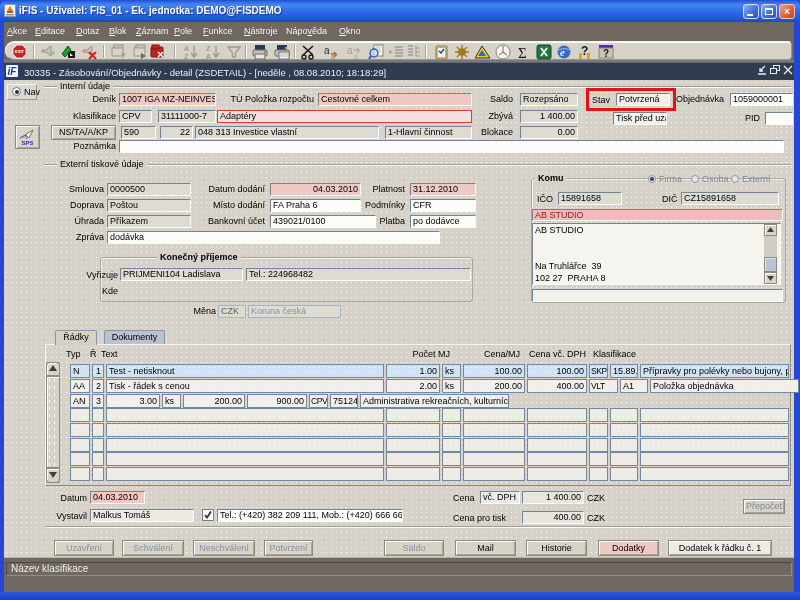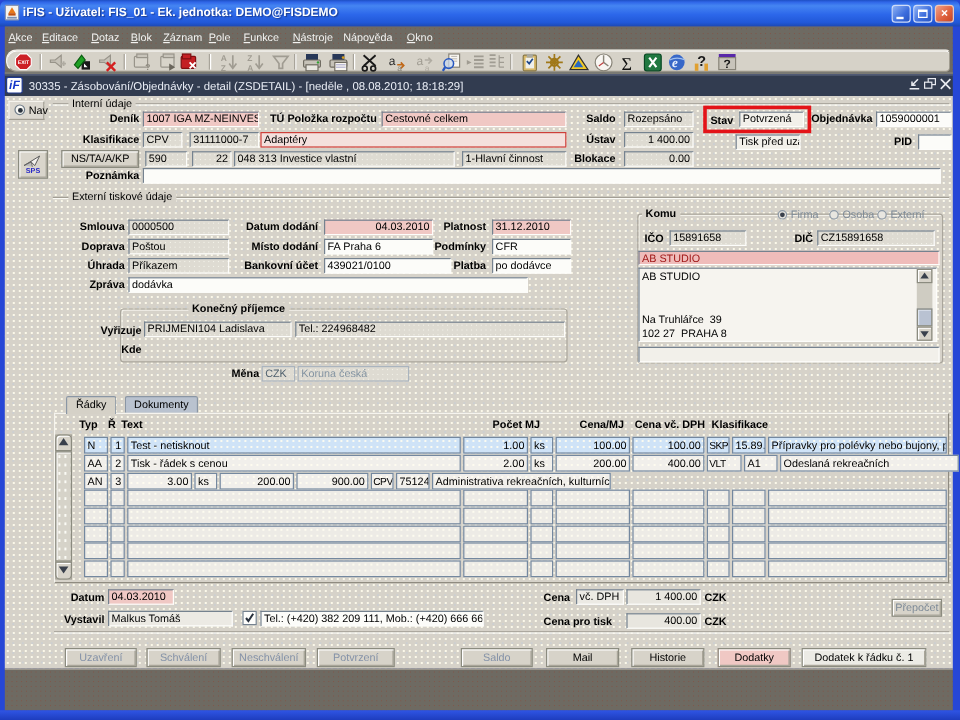--- a/index.html
+++ b/index.html
@@ -3,21 +3,21 @@
 *{margin:0;padding:0;box-sizing:border-box}
 body{width:800px;height:600px;overflow:hidden;font-family:"Liberation Sans",sans-serif}
 #app{position:relative;width:800px;height:600px;background:#2647d6;overflow:hidden}
 .ab{position:absolute}
 .dark{background:#6e6a62;background-image:radial-gradient(rgba(150,62,45,.5) 0 .6px,transparent .75px);background-size:4px 4px}
 .canv{background:#d6d2c9;background-image:radial-gradient(rgba(253,250,235,.95) 0 .65px,transparent .75px),radial-gradient(rgba(192,204,220,.5) 0 .55px,transparent .65px);background-size:5px 5px,8px 8px;background-position:0 0,3px 4px}
 .f{position:absolute;height:13px;background:#dedbd2;background-image:radial-gradient(rgba(255,255,248,.75) 0 .6px,transparent .7px);background-size:4px 4px;border:1px solid;border-color:#75828f #fdfdfb #fdfdfb #75828f;font-size:9px;line-height:11px;color:#000;padding:0 2px;white-space:pre;overflow:hidden}
 .w{background:#fcfcf9}
 .p{background:#f0c8c4}
 .ra{text-align:right}
-.lb{position:absolute;font-size:9px;font-weight:bold;line-height:11px;color:#000;text-align:right;white-space:nowrap}
+.lb{position:absolute;font-size:9px;font-weight:normal;line-height:11px;color:#000;text-align:right;white-space:nowrap}
 .gt{position:absolute;font-size:9px;line-height:11px;color:#000;white-space:nowrap}
 .etch{position:absolute;height:2px;border-top:1px solid #a29e94;border-bottom:1px solid #fbfaf5}
 .gbox{position:absolute;border:1px solid #aaa69c;border-radius:3px;box-shadow:inset 1px 1px 0 #f3f1ea}
 .btn{position:absolute;height:16px;background:#d7d3c9;border:1px solid #8b8b7f;box-shadow:inset 1px 1px 0 #ffffff,inset -1px -1px 0 #a9a599;font-size:9px;line-height:14px;text-align:center;color:#000;white-space:nowrap;overflow:hidden}
 .btn.d{color:#8492a8}
 .row{position:absolute;display:flex;gap:2px;left:66px}
 .tc{height:14px;border:1px solid #74889f;background:#f1efeb;background-image:radial-gradient(rgba(255,253,240,.9) 0 .6px,transparent .7px);background-size:5px 5px;font-size:9px;line-height:12px;padding:0 2px;white-space:pre;overflow:hidden;flex:none}
 .hl>.tc{background-color:#cfe3f7}
 .emp>.tc{background-color:#edebe6}
 .mi{position:absolute;top:3px;font-size:9px;color:#f2f2f0;white-space:nowrap}
@@ -298,21 +298,21 @@
 <div class="ab" style="left:582px;top:8px;width:90px;height:23px;border:3px solid #e31318"></div>
 <div class="lb" style="left:588px;top:15px">Stav</div>
 <div class="f" style="left:612px;top:13px;width:54px;background:#f2f0ea">Potvrzená</div>
 <div class="lb" style="left:672px;top:14px">Objednávka</div>
 <div class="f w" style="left:726px;top:13px;width:63px">1059000001</div>
 
 <div class="lb" style="left:42px;top:31px;width:70px">Klasifikace</div>
 <div class="f" style="left:115px;top:30px;width:33px">CPV</div>
 <div class="f" style="left:154px;top:30px;width:58px">31111000-7</div>
 <div class="f" style="left:213px;top:30px;width:255px;background:#f4e0dd;border:1px solid #cd3f3a">Adaptéry</div>
-<div class="lb" style="left:459px;top:31px;width:50px">Ústav</div>
+<div class="lb" style="left:459px;top:31px;width:50px">Zbývá</div>
 <div class="f ra" style="left:516px;top:30px;width:58px">1 400.00</div>
 <div class="f" style="left:609px;top:32px;width:54px;background:#f2f0ea">Tisk před uzav</div>
 <div class="lb" style="left:736px;top:33px;width:20px">PID</div>
 <div class="f w" style="left:761px;top:32px;width:28px">&nbsp;</div>
 
 <div class="btn" style="left:47px;top:45px;width:65px;height:15px;font-size:9px;line-height:13px">NS/TA/A/KP</div>
 <div class="f" style="left:117px;top:46px;width:35px">590</div>
 <div class="f ra" style="left:156px;top:46px;width:33px">22</div>
 <div class="f" style="left:191px;top:46px;width:184px">048 313 Investice vlastní</div>
 <div class="f" style="left:381px;top:46px;width:87px">1-Hlavní činnost</div>
@@ -433,21 +433,21 @@
 <div class="row" style="top:299px">
         <div class="tc" style="width:20px">AA</div>
         <div class="tc ra" style="width:12px">2</div>
         <div class="tc" style="width:278px">Tisk - řádek s cenou</div>
         <div class="tc ra" style="width:54px">2.00</div>
         <div class="tc" style="width:19px">ks</div>
         <div class="tc ra" style="width:62px">200.00</div>
         <div class="tc ra" style="width:60px">400.00</div>
         <div class="tc" style="width:29px;padding:0 1px;font-size:8.5px;letter-spacing:-.4px">VLT</div>
         <div class="tc" style="width:28px">A1</div>
-        <div class="tc" style="width:149px">Odeslaná rekreačních</div>
+        <div class="tc" style="width:149px">Položka objednávka</div>
       </div>
 <div class="row" style="top:314px">
         <div class="tc" style="width:20px">AN</div>
         <div class="tc ra" style="width:12px">3</div>
         <div class="tc ra" style="width:54px">3.00</div>
         <div class="tc" style="width:19px">ks</div>
         <div class="tc ra" style="width:62px">200.00</div>
         <div class="tc ra" style="width:60px">900.00</div>
         <div class="tc" style="width:19px;padding:0 1px;font-size:8.5px;letter-spacing:-.4px">CPV</div>
         <div class="tc" style="width:28px">751240</div>
@@ -531,24 +531,25 @@
 <div class="lb" style="left:449px;top:433px">Cena pro tisk</div>
 <div class="f ra" style="left:518px;top:431px;width:62px;background:#e8e6df">400.00</div>
 <div class="lb" style="left:583px;top:433px">CZK</div>
 <div class="btn" style="left:739px;top:419px;width:42px;height:15px;line-height:13px;color:#7d8a97">Přepočet</div>
 
 <div class="etch" style="left:41px;top:446px;width:746px"></div>
 
 <div class="btn d" style="left:50px;top:460px;width:60px">Uzavření</div>
 <div class="btn d" style="left:118px;top:460px;width:62px">Schválení</div>
 <div class="btn d" style="left:189px;top:460px;width:62px">Neschválení</div>
-<div class="btn d" style="left:260px;top:460px;width:65px">Potvrzení</div>
+<div class="btn d" style="left:260px;top:460px;width:49px">Potvrzení</div>
 <div class="btn d" style="left:380px;top:460px;width:60px">Saldo</div>
 <div class="btn" style="left:451px;top:460px;width:61px">Mail</div>
 <div class="btn" style="left:522px;top:460px;width:61px">Historie</div>
 <div class="btn" style="left:594px;top:460px;width:61px;background:#f0c8c4">Dodatky</div>
 <div class="btn" style="left:664px;top:460px;width:104px;background:#ecebe5">Dodatek k řádku č. 1</div>
 
 </div>
 
 <div class="ab dark" style="left:4px;top:557px;width:790px;height:35px;border-top:1px solid #b8b4aa"></div>
+<div class="ab" style="left:6px;top:562px;width:786px;height:14px;border:1px solid #4f4c46;border-bottom-color:#908c84;border-right-color:#908c84;font-size:10px;line-height:12px;color:#f0efec;padding:0 4px">Název klasifikace</div>
 <div class="ab" style="left:0;top:592px;width:800px;height:8px;background:linear-gradient(180deg,#2f55e4,#1e3dbe)"></div>
 
 </div>
 </body></html>

